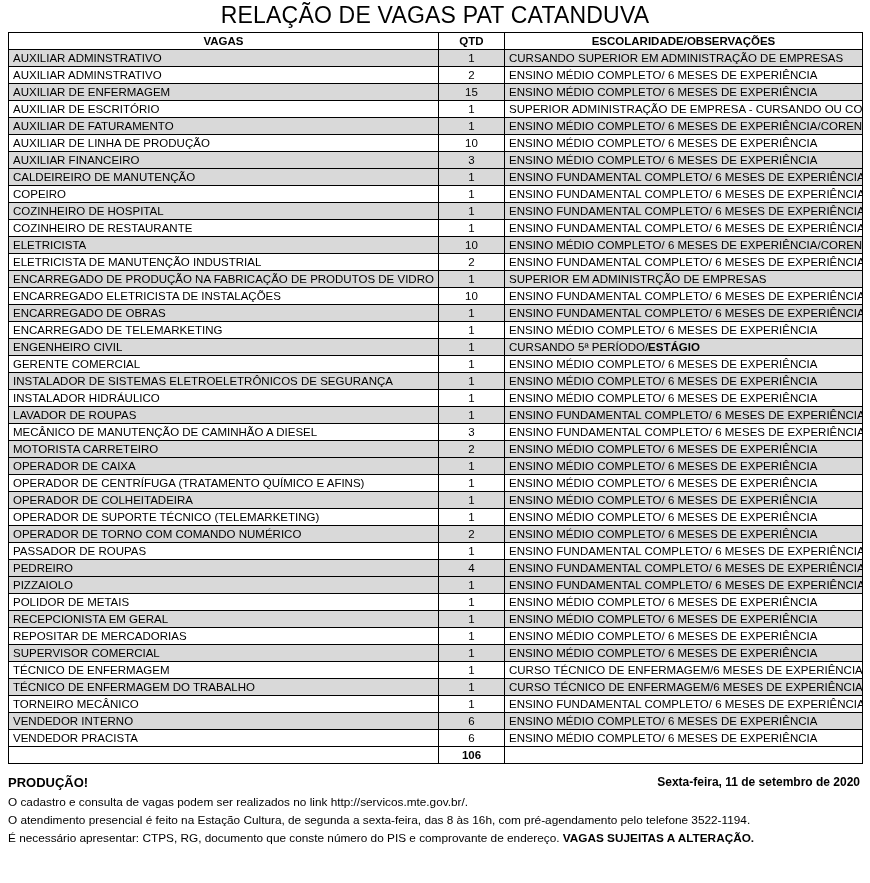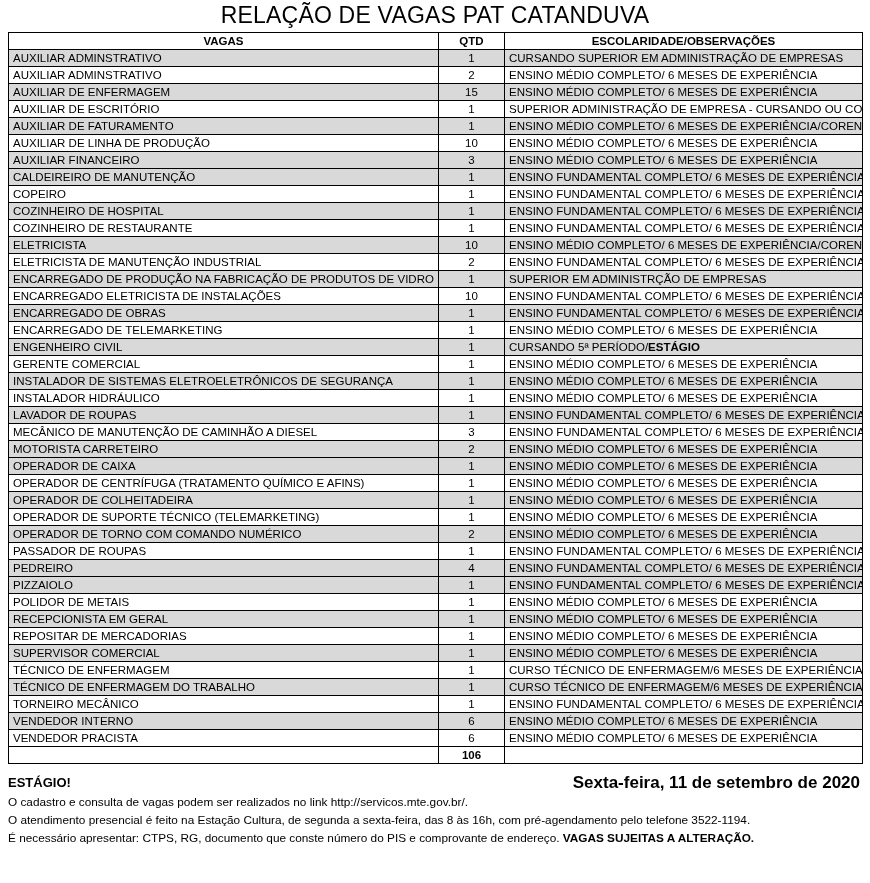--- a/index.html
+++ b/index.html
@@ -86,21 +86,21 @@
     display: block;
   }
   .footer-row {
     position: relative;
   }
   .footer-date {
     position: absolute;
     right: 2px;
     top: 0;
     font-weight: bold;
-    font-size: 17px;
+    font-size: 12px;
   }
   .footer-line {
     display: block;
     font-size: 11.8px;
     line-height: 18px;
   }
   .bold-inline { font-weight: bold; }
 </style>
 </head>
 <body>
@@ -331,21 +331,21 @@
         <tr class="total">
           <td class="vaga"></td>
           <td class="qtd">106</td>
           <td class="esc"></td>
         </tr>
       </tbody>
   </table>
 
   <div class="footer">
     <div class="footer-row">
-      <span class="attention">ESTÁGIO!</span>
+      <span class="attention">PRODUÇÃO!</span>
       <span class="footer-date">Sexta-feira, 11 de setembro de 2020</span>
     </div>
     <span class="footer-line">O cadastro e consulta de vagas podem ser realizados no link http://servicos.mte.gov.br/.</span>
     <span class="footer-line">O atendimento presencial é feito na Estação Cultura, de segunda a sexta-feira, das 8 às 16h, com pré-agendamento pelo telefone 3522-1194.</span>
     <span class="footer-line"><span>É necessário apresentar: CTPS, RG, documento que conste número do PIS e comprovante de endereço. </span><span class="bold-inline">VAGAS SUJEITAS A ALTERAÇÃO.</span></span>
   </div>
 
 </div>
 
 </body></html>

